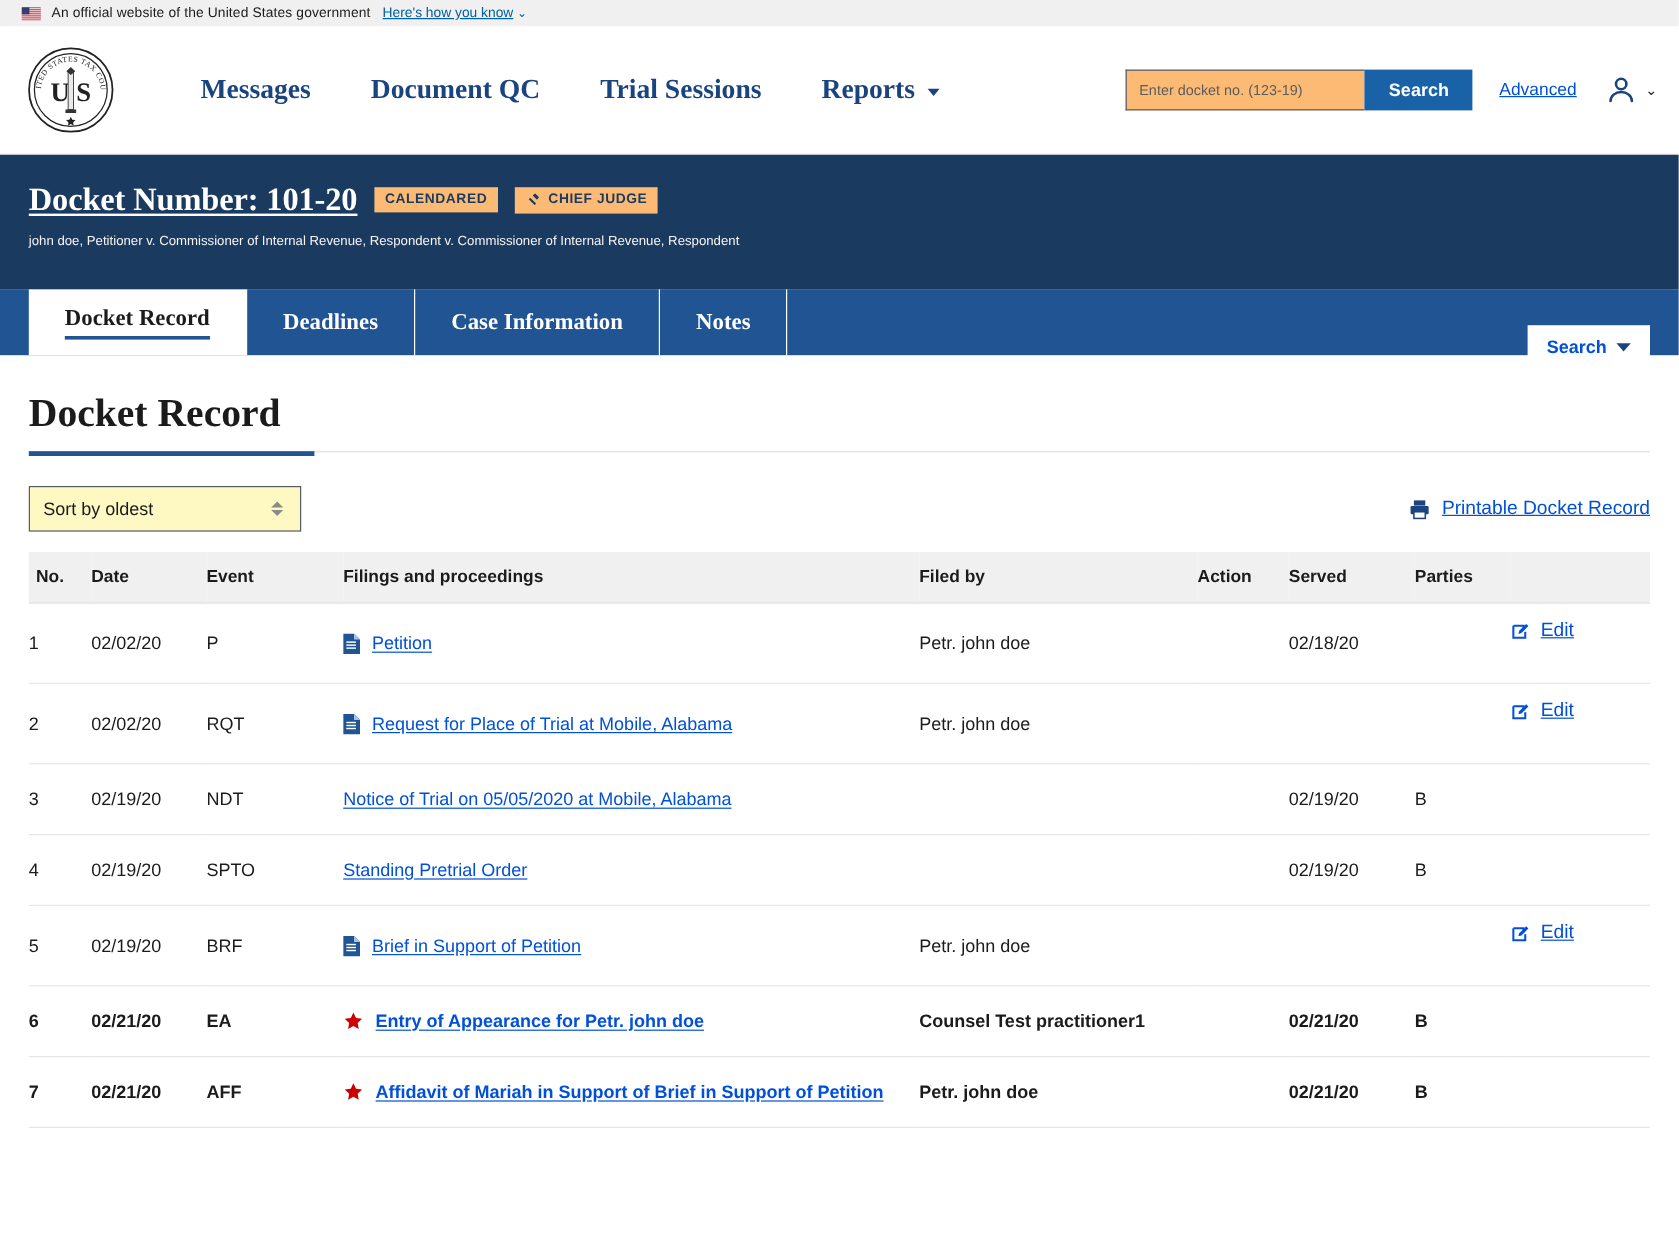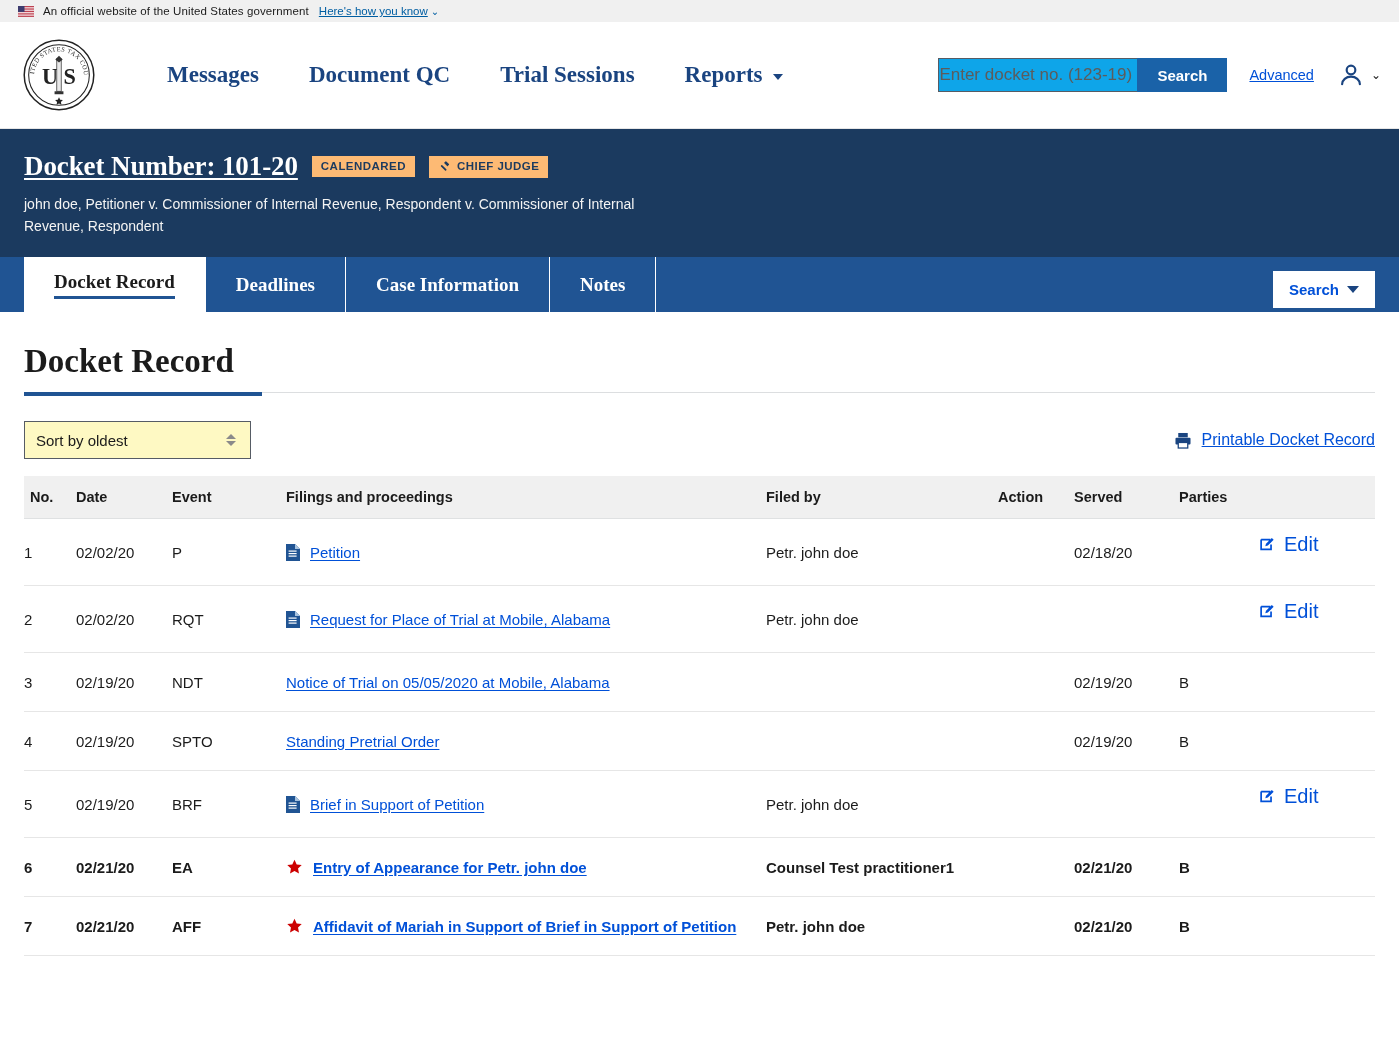--- a/index.html
+++ b/index.html
@@ -80,26 +80,26 @@
     margin-left: auto;
     display: flex;
     align-items: center;
   }
   .searchbox { display: flex; height: 34px; }
   .searchbox input {
     width: 199px;
     height: 34px;
     border: 1px solid #565c65;
     border-right: none;
-    padding: 0 0;
-    font-size: 17px;
+    padding: 0 10px;
+    font-size: 12px;
     font-family: "Liberation Sans", sans-serif;
     color: #1b1b1b;
     outline: none;
-    background: #0ea5e9;
+    background: #fdba74;
   }
   .searchbox input::placeholder { color: #5c5c5c; }
   .searchbox button {
     height: 34px;
     background: #1a62a8;
     color: #fff;
     border: none;
     font-weight: bold;
     font-size: 15px;
     padding: 0 20px;
@@ -149,21 +149,21 @@
     font-weight: bold;
     letter-spacing: .04em;
     padding: 5px 9px 4px 9px;
     display: inline-flex;
     align-items: center;
     gap: 6px;
     line-height: 1;
   }
   .case-sub {
     margin-top: 11px;
-    font-size: 14px;
+    font-size: 11px;
     line-height: 1.58;
     max-width: 660px;
     color: #f4f4f4;
   }
   .actions-btn {
     position: absolute;
     right: 24px;
     top: 142px;
     background: #fff;
     color: #0050d8;
@@ -325,21 +325,22 @@
   .edit-cell {
     display: flex;
     align-items: center;
     gap: 8px;
     justify-content: flex-start;
     padding-top: 14px;
     cursor: pointer;
   }
   .edit-cell span {
     color: #0050d8;
-    font-size: 20px;
+    text-decoration: underline;
+    font-size: 16px;
   }
   .icon-doc { flex: 0 0 14px; }
   .icon-star { flex: 0 0 17px; }
 </style>
 </head>
 <body>
 
 <div class="gov-banner">
   <svg class="flag" viewBox="0 0 32 22">
     <rect width="32" height="22" fill="#b22234"></rect>

